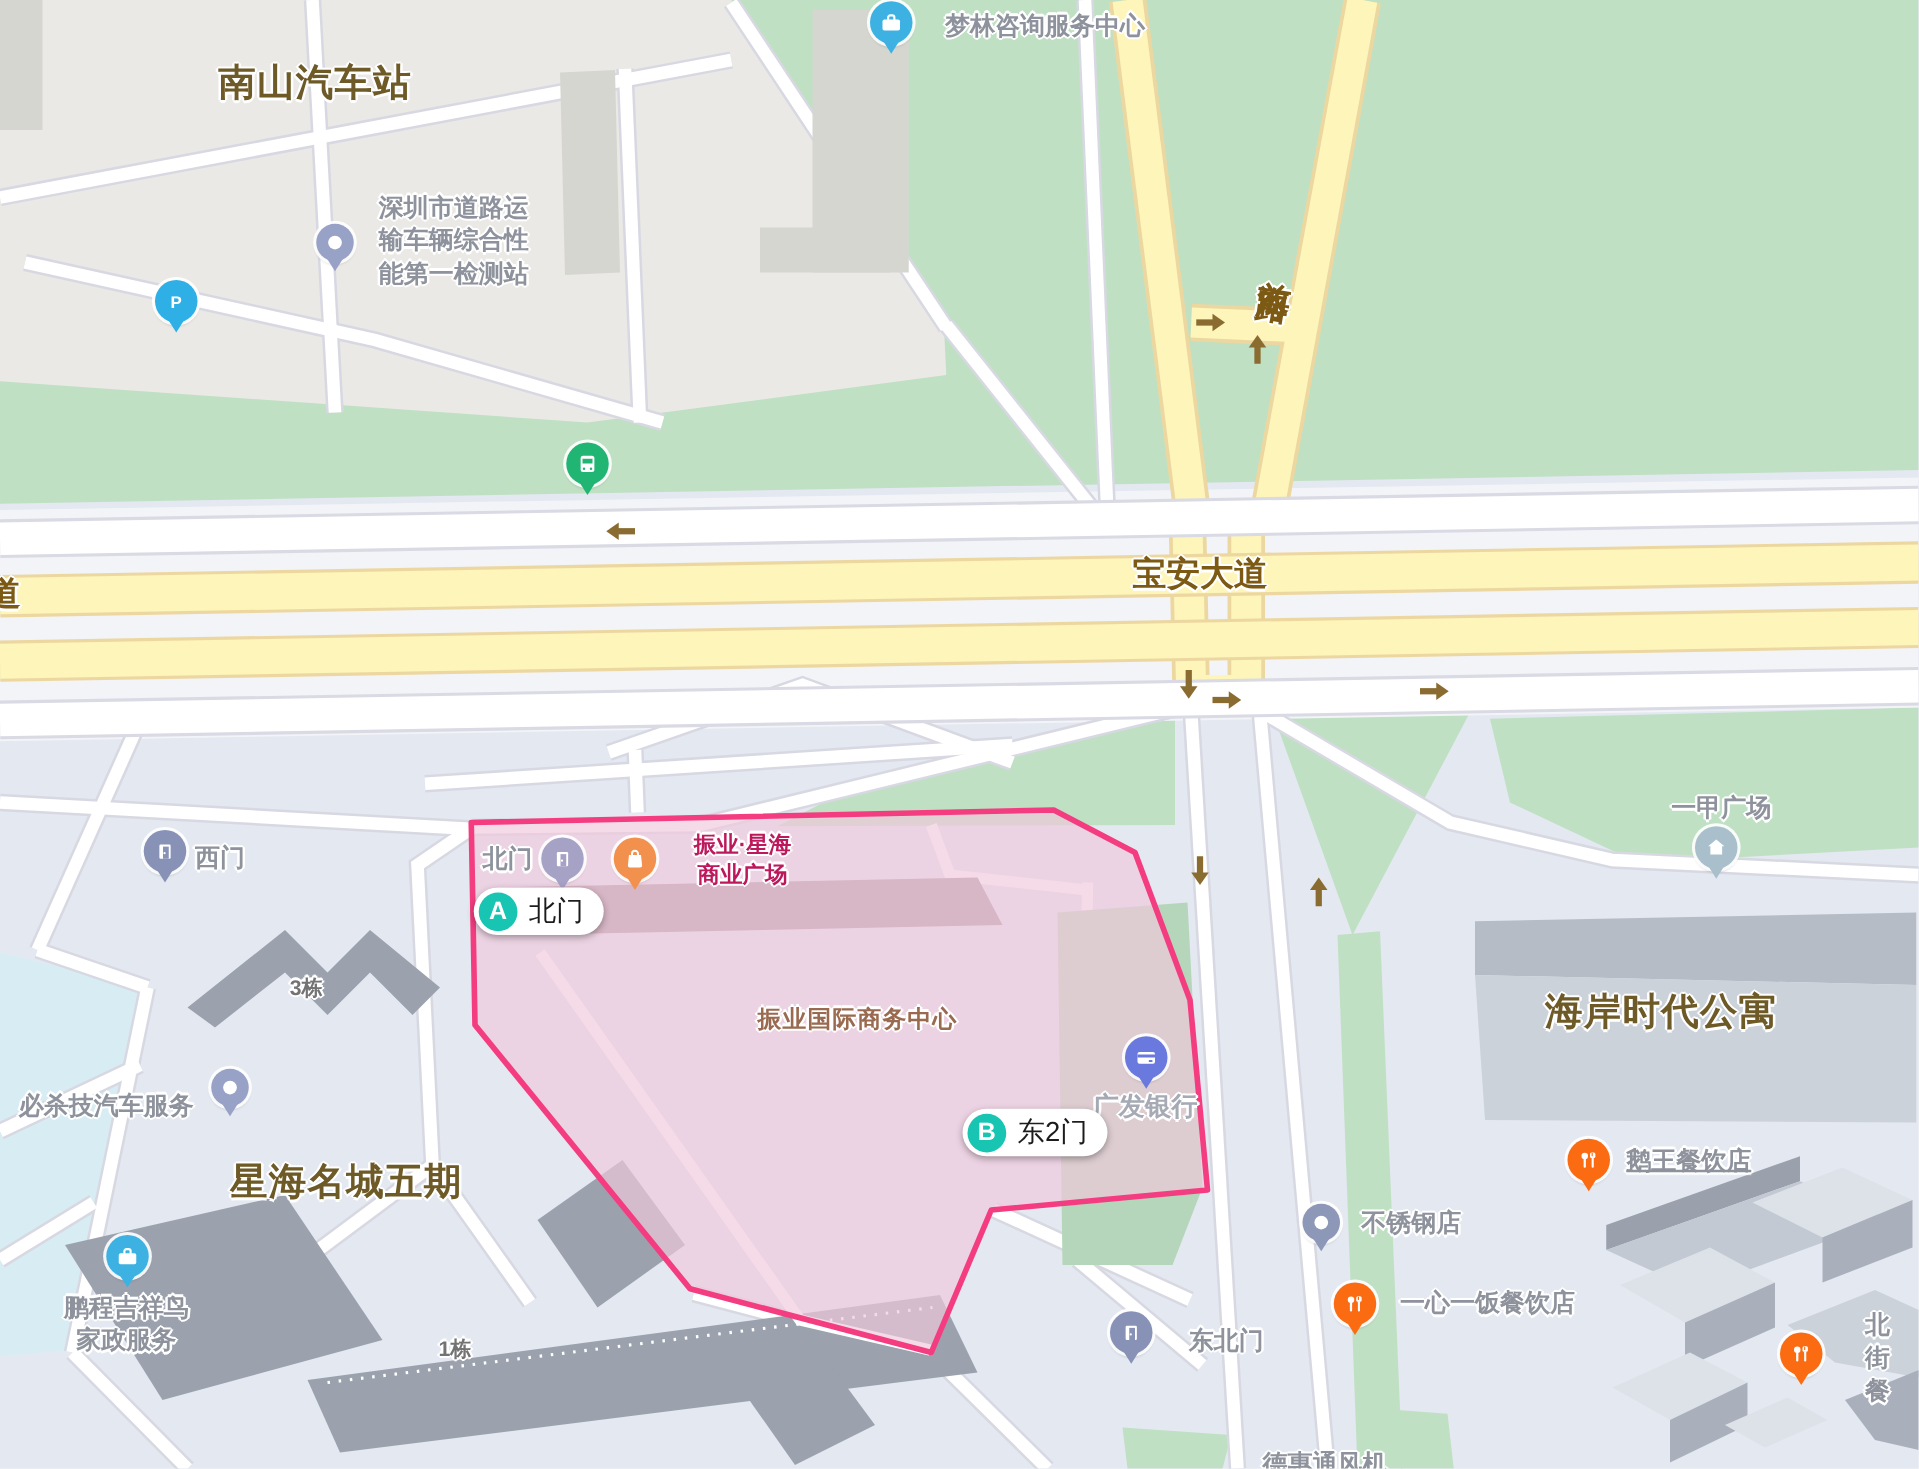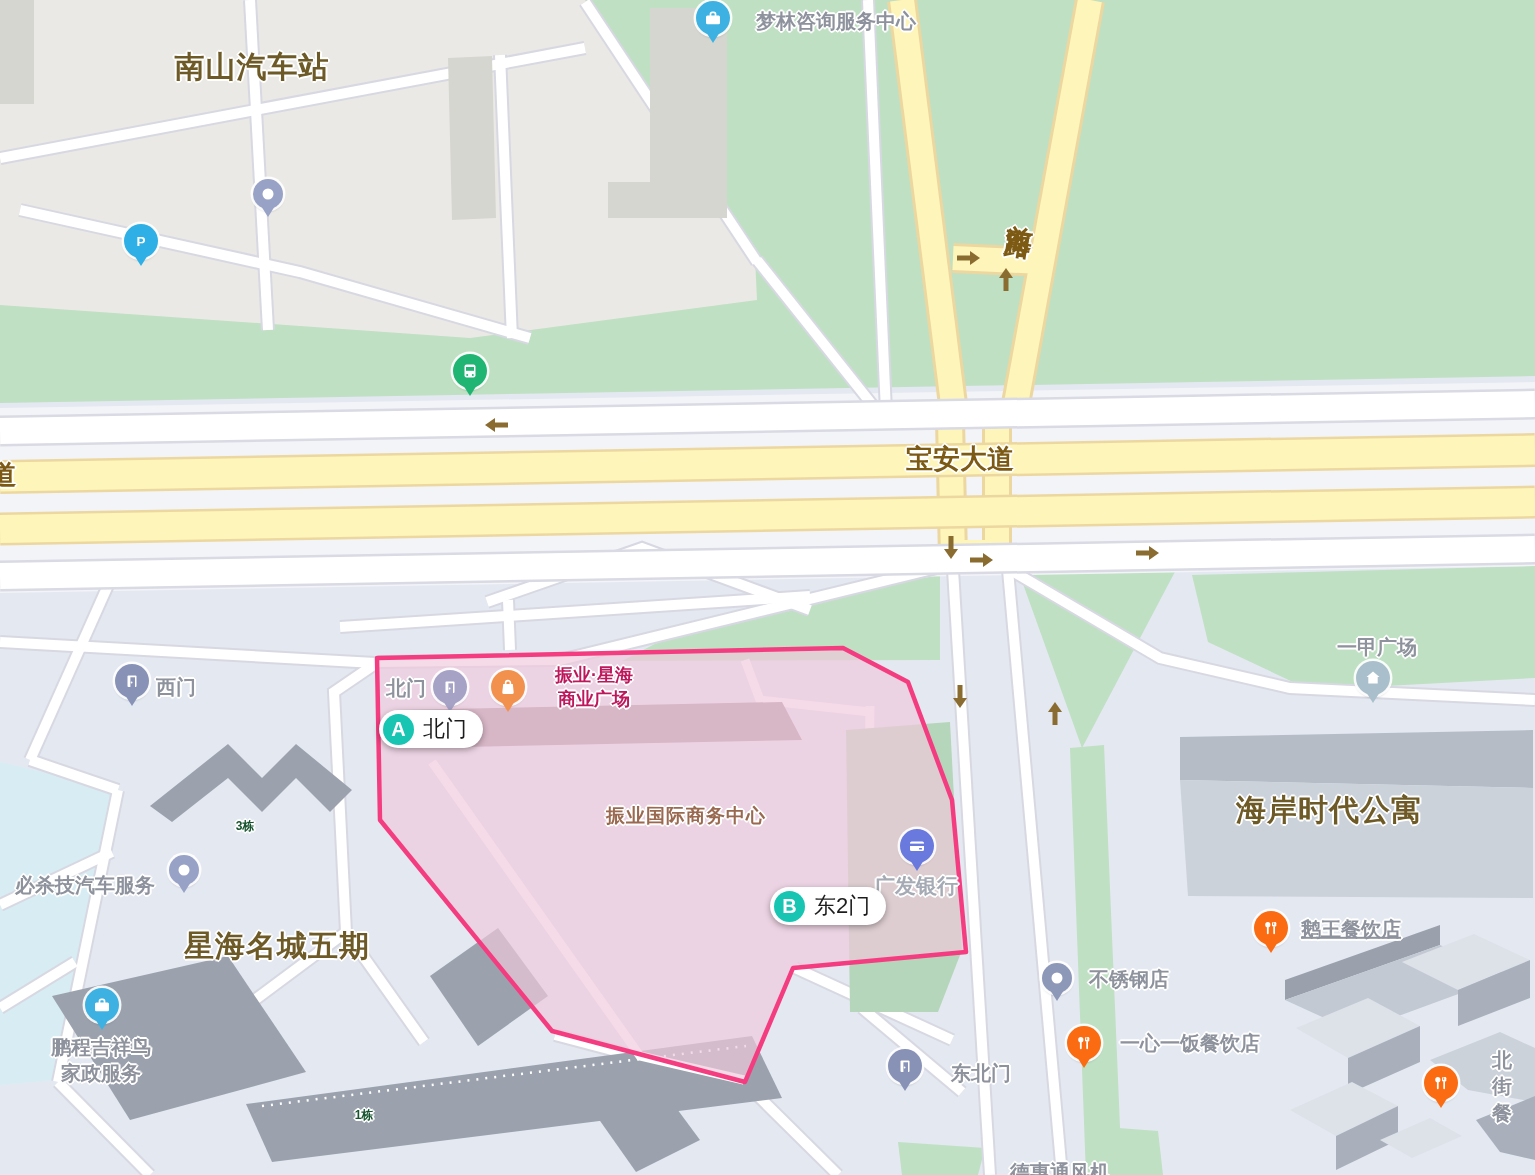--- a/index.html
+++ b/index.html
@@ -10,21 +10,21 @@
   .lbl{position:absolute;transform:translate(-50%,-50%);white-space:pre-line;text-align:center;
        font-weight:bold;line-height:1.32;z-index:6;
        text-shadow:-1px -1px 0 #fff,1px -1px 0 #fff,-1px 1px 0 #fff,1px 1px 0 #fff,
                    -2px 0 0 #fff,2px 0 0 #fff,0 -2px 0 #fff,0 2px 0 #fff;}
   .lbl-brown{color:#6e5a26;font-size:30px;letter-spacing:1px;}
   .lbl-redbrown{color:#9a6a50;font-size:19px;letter-spacing:1px;}
   .lbl-road{color:#7d5a14;font-size:27px;}
   .lbl-purple{color:#be185d;font-size:18px;}
   .lbl-gray{color:#8d929c;font-size:20px;}
   .lbl-lightgray{color:#a5aab4;font-size:21px;}
-  .lbl-tan{color:#14532d;font-size:12px;margin-top:36px;}
+  .lbl-tan{color:#737373;font-size:17px;}
   .vert{writing-mode:vertical-rl;transform:translate(-50%,-50%) rotate(9deg);letter-spacing:3px;}
   .pin{position:absolute;width:34px;height:34px;margin:-44px 0 0 -17px;border-radius:50%;
        background:var(--c);color:var(--c);z-index:5;display:flex;align-items:center;justify-content:center;
        box-shadow:0 0 0 2.5px rgba(255,255,255,.9),0 2px 3px rgba(0,0,0,.28);}
   .pin::after{content:"";position:absolute;top:31px;left:50%;margin-left:-7px;
        border:7px solid transparent;border-top:11px solid var(--c);}
   .pin.small{width:30px;height:30px;margin:-40px 0 0 -15px;}
   .pin.small::after{top:27px;}
   .glyph{width:20px;height:20px;display:block;}
   .glyph svg{width:20px;height:20px;display:block;}
@@ -248,20 +248,23 @@
         </span>
       </div>
       <div class="lbl lbl-gray" style="left: 836px; top: 21px;">梦林咨询服务中心</div>
       <div class="pin small" style="--c: #98a2c6; left: 268px; top: 219px;">
         <span class="glyph">
           <svg viewBox="0 0 20 20">
             <circle cx="10" cy="10" r="5.5" fill="#fff"></circle>
           </svg>
         </span>
       </div>
+      <div class="lbl lbl-gray" style="left: 363px; top: 193px;">深圳市道路运
+输车辆综合性
+能第一检测站</div>
       <div class="pin" style="--c: #2eb0e6; left: 141px; top: 268px;">
         <span class="glyph">
           <svg viewBox="0 0 20 20">
             <text x="10" y="15" text-anchor="middle" font-size="13.5" font-weight="bold" fill="#fff" font-family="Liberation Sans, sans-serif">P</text>
           </svg>
         </span>
       </div>
       <div class="pin" style="--c: #21b573; left: 470px; top: 398px;">
         <span class="glyph">
           <svg viewBox="0 0 20 20">

